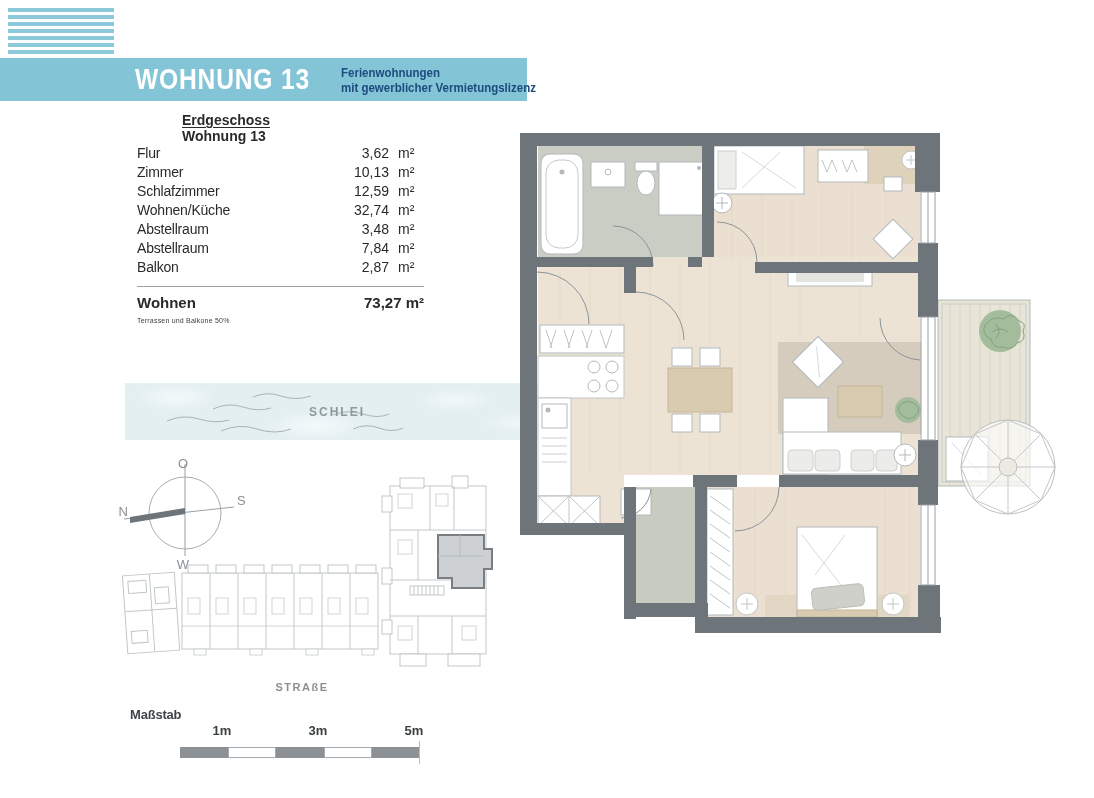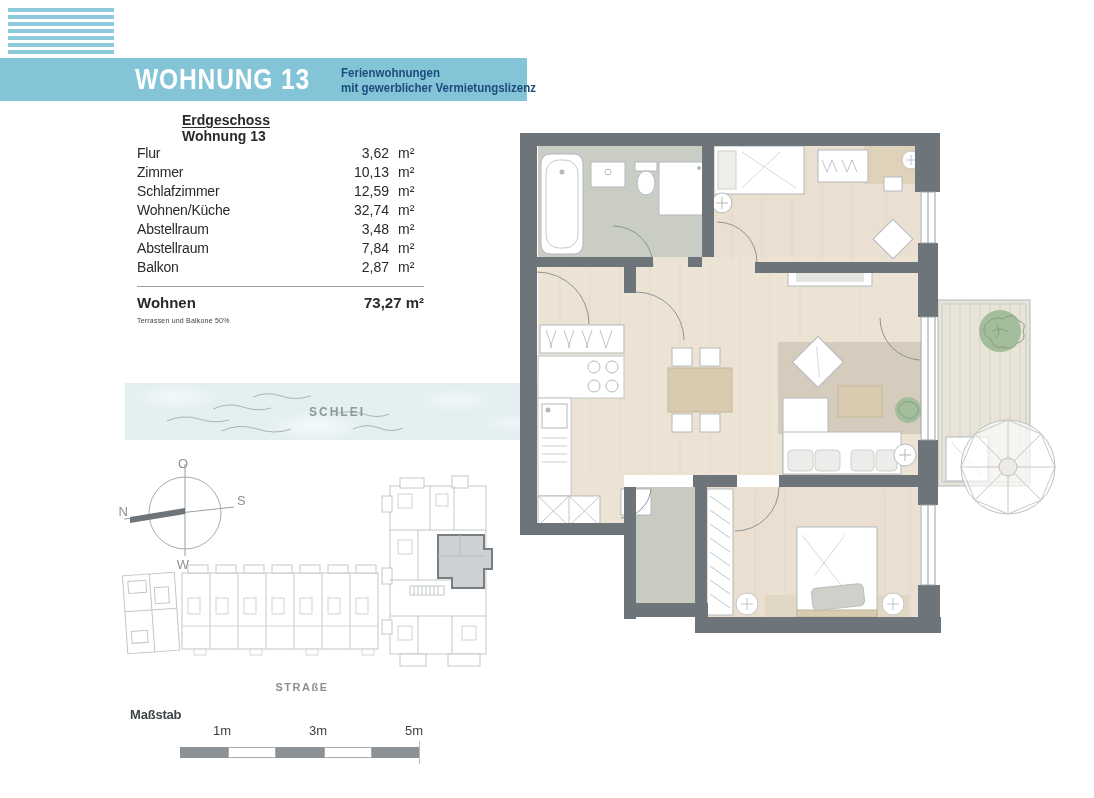--- a/index.html
+++ b/index.html
@@ -34,21 +34,21 @@
       radial-gradient(ellipse 55px 18px at 78% 30%,#f1f8f9 0%,rgba(241,248,249,0) 70%),
       radial-gradient(ellipse 50px 16px at 92% 70%,#eef6f8 0%,rgba(238,246,248,0) 70%);}
   #water-label{position:absolute;left:0;top:22px;width:100%;text-align:center;
     font-size:12px;font-weight:700;color:#8d989b;letter-spacing:2px;}
   
   #street-label{left:262px;top:681px;width:80px;text-align:center;font-size:11px;
     font-weight:700;color:#8b9094;letter-spacing:1.5px;}
   #massstab-label{left:130px;top:707px;font-size:13px;font-weight:700;color:#3f4447;
     letter-spacing:-.2px;}
   .scale-tick-label{top:723px;width:28px;text-align:center;font-size:13px;
-    font-weight:400;color:#3a3f42;}
+    font-weight:700;color:#3a3f42;}
   #scalebar{left:180px;top:747px;width:240px;height:11px;display:flex;}
   #scalebar .seg{width:48px;height:11px;box-sizing:border-box;}
   #scalebar .g{background:#8b9194;}
   #scalebar .w{background:#ffffff;border:1px solid #a5abad;}
   #scale-end-tick{left:419px;top:741px;width:1px;height:23px;background:#b8bdbf;}
   svg text{font-family:"Liberation Sans",sans-serif;}
 </style>
 </head>
 <body>
 

